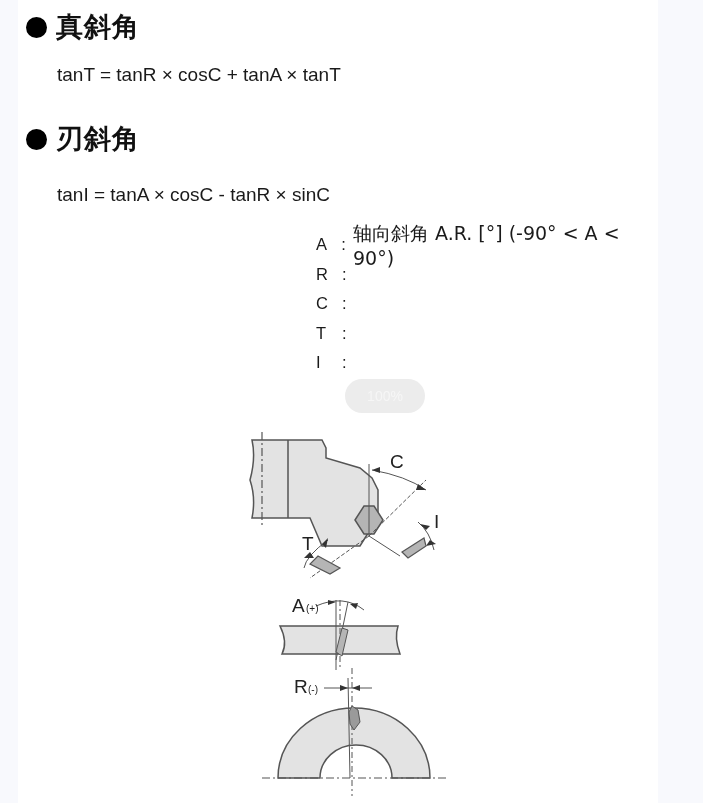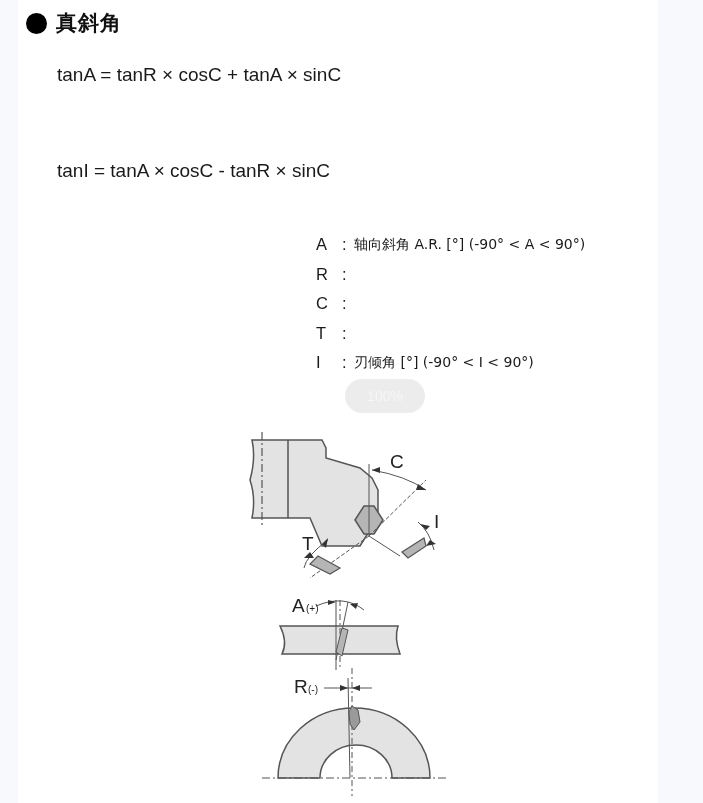--- a/index.html
+++ b/index.html
@@ -14,52 +14,56 @@
     position: absolute; left: 18px; top: 0; width: 640px; height: 803px;
     background: #ffffff;
   }
   .heading {
     position: absolute; left: 8px; display: flex; align-items: center;
   }
   .bullet {
     width: 21px; height: 21px; border-radius: 50%; background: #000; margin-right: 9px;
   }
   .heading-text {
-    font-family: "DejaVu Sans", sans-serif; font-weight: bold; font-size: 21px; letter-spacing: 1px;
+    font-family: "DejaVu Sans", sans-serif; font-weight: bold; font-size: 27px; letter-spacing: 1px;
   }
   .formula {
     position: absolute; left: 39px; font-size: 19px; color: #1a1a1a;
   }
   .legend {
     position: absolute; left: 298px; top: 230px;
     font-size: 16.5px; color: #1a1a1a;
   }
   .legend-row { display: flex; height: 29.5px; align-items: center; }
   .legend-sym { width: 26px; }
   .legend-colon { width: 12px; }
-  .legend-desc { font-family: "DejaVu Sans", sans-serif; font-size: 14px; }
+  .legend-desc { font-family: "DejaVu Sans", sans-serif; font-size: 19px; }
   .zoom-pill {
     position: absolute; left: 327px; top: 379px; width: 80px; height: 34px;
     border-radius: 17px; background: #ececec;
     color: #f6f6f6; font-size: 14px; text-align: center; line-height: 34px;
   }
   .diagram { position: absolute; }
 </style>
 </head>
 <body>
 
 <div class="page">
 
   <div class="heading" style="top:9px;">
     <span class="bullet"></span>
     <span class="heading-text">真斜角</span>
   </div>
-  <div class="formula" style="top:64px;">tanA = tanR × cosC + tanA × sinC</div>
+  <div class="formula" style="top:64px;">tanT = tanR × cosC + tanA × tanT</div>
 
-  <div class="formula" style="top:160px;">tanI = tanA × cosC - tanR × sinC</div>
+  <div class="heading" style="top:121px;">
+    <span class="bullet"></span>
+    <span class="heading-text">刃斜角</span>
+  </div>
+  <div class="formula" style="top:184px;">tanI = tanA × cosC - tanR × sinC</div>
 
   <div class="legend">
     <div class="legend-row">
       <span class="legend-sym">A</span>
       <span class="legend-colon">:</span>
       <span class="legend-desc">轴向斜角 A.R. [°] (-90° &lt; A &lt; 90°)</span>
     </div>
     <div class="legend-row">
       <span class="legend-sym">R</span>
       <span class="legend-colon">:</span>
@@ -68,21 +72,20 @@
       <span class="legend-sym">C</span>
       <span class="legend-colon">:</span>
     </div>
     <div class="legend-row">
       <span class="legend-sym">T</span>
       <span class="legend-colon">:</span>
     </div>
     <div class="legend-row">
       <span class="legend-sym">I</span>
       <span class="legend-colon">:</span>
-      <span class="legend-desc">刃倾角 [°] (-90° &lt; I &lt; 90°)</span>
     </div>
   </div>
 
   <div class="zoom-pill">100%</div>
 
   <svg class="diagram" style="left:212px; top:428px;" width="220" height="160" viewBox="0 0 220 160">
 
     <path d="M22,12 L92,12 L96,20 L96,30 L130,40 L142,50 L148,62 L148,90 L140,102 L130,118 L92,118 L80,90 L22,90 Q26,70 20,52 Q26,30 22,12 Z" fill="#e3e3e3" stroke="#555" stroke-width="1.5"></path>
     <line x1="58" y1="12" x2="58" y2="90" stroke="#555" stroke-width="1.5"></line>
     <line x1="32" y1="4" x2="32" y2="98" stroke="#555" stroke-width="1.2" stroke-dasharray="8,3,2,3"></line>

